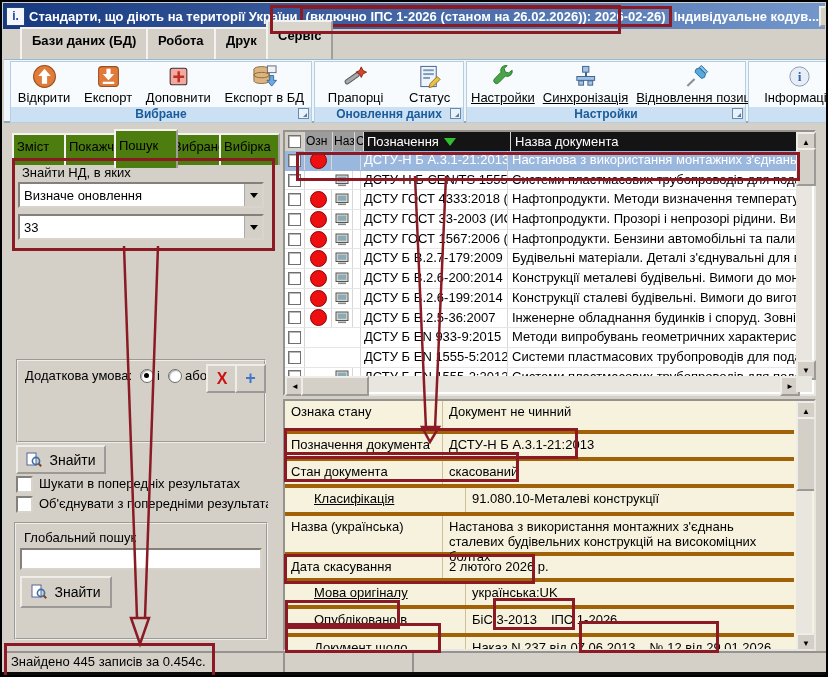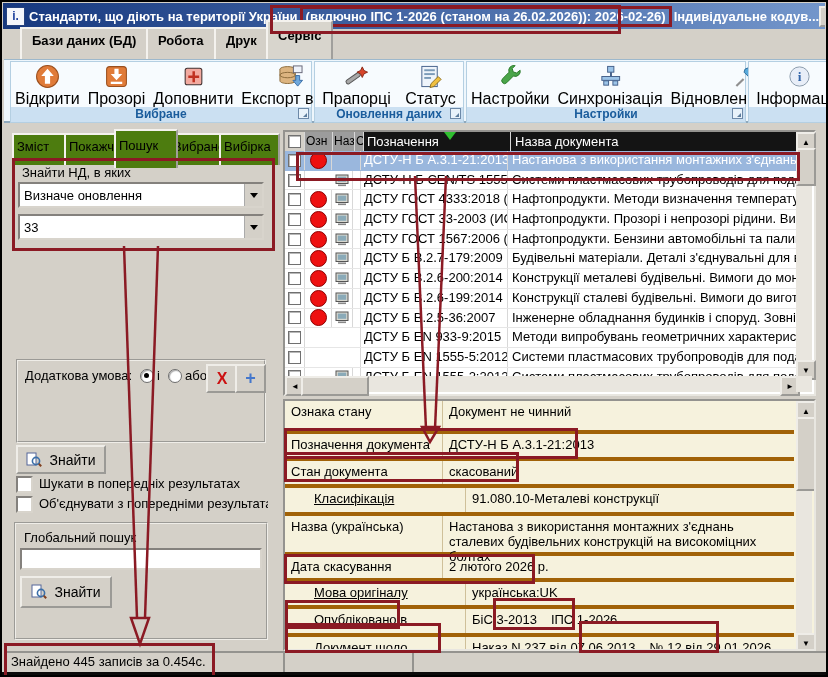--- a/index.html
+++ b/index.html
@@ -20,21 +20,21 @@
   #tabstrip{left:2px;top:27px;width:822px;height:30px;background:#d4d0c8;}
   .mtab{position:absolute;bottom:0;height:26px;background:#d4d0c8;border:2px outset #f4f2ee;border-bottom:none;
         font-weight:bold;padding:4px 10px 0;white-space:nowrap;}
   .mtab.active{height:31px;background:#d8d5cd;z-index:3;padding-top:6px;}
   
   #ribbon{left:2px;top:57px;width:822px;height:64px;background:#eef6fc;border-top:1px solid #9db8cc;border-bottom:2px solid #8ea8bc;}
   .rgroup{position:absolute;top:1px;height:60px;background:#f7fbfe;border:1px solid #b4cfe2;}
   .rbuttons{display:flex;justify-content:space-around;align-items:flex-start;height:44px;padding-top:1px;}
   .rbtn{display:flex;flex-direction:column;align-items:center;gap:1px;padding:1px 4px;white-space:nowrap;}
   .rbtn svg{width:25px;height:25px;}
-  .rlabel{font-size:16px;}
+  .rlabel{font-size:13px;}
   .rcaption{position:absolute;left:0;right:0;bottom:0;height:15px;background:#cbe0f2;color:#1a5c9c;
             font-weight:bold;font-size:12px;text-align:center;line-height:15px;}
   .launcher{position:absolute;right:2px;bottom:3px;width:9px;height:9px;border:1px solid #6d89a8;background:#e8f2fa;}
   .launcher:after{content:"";position:absolute;right:1px;bottom:1px;border-left:4px solid transparent;border-bottom:4px solid #5d7d9d;}
   
   .stab{position:absolute;top:131px;height:26px;background:#4d7c0f;border:2px outset #f4f2ee;border-bottom:none;
         padding:4px 3px 0;overflow:hidden;white-space:nowrap;font-size:13px;}
   .stab.active{top:127px;height:30px;z-index:3;padding-top:7px;}
   .group-label{font-size:13px;}
   .combo{position:absolute;height:22px;background:#fff;border:2px inset #d8d4cc;display:flex;align-items:center;}
@@ -54,21 +54,21 @@
   .thead,.trow{display:flex;white-space:nowrap;}
   .thead{height:19px;line-height:19px;}
   .trow{height:18.7px;line-height:18.7px;border-bottom:1px solid #e6e6e6;}
   .c-check{width:19px;flex:0 0 auto;display:flex;align-items:center;justify-content:center;border-right:1px solid #d8d8d8;}
   .c-flag{width:26px;flex:0 0 auto;display:flex;align-items:center;justify-content:center;border-right:1px solid #d8d8d8;}
   .c-pc{width:20px;flex:0 0 auto;display:flex;align-items:center;justify-content:center;border-right:1px solid #d8d8d8;}
   .c-extra{width:7px;flex:0 0 auto;overflow:hidden;border-right:1px solid #d8d8d8;}
   .c-code{width:143px;flex:0 0 auto;overflow:hidden;padding-left:3px;border-right:1px solid #d8d8d8;}
   .c-name{flex:1;overflow:hidden;padding-left:4px;}
   .thead .hgray{background:#9c9c9c;color:#000;font-size:12px;justify-content:flex-start;padding-left:1px;overflow:hidden;display:flex;align-items:center;}
-  .thead .hdark{background:#141414;color:#fff;display:flex;align-items:flex-start;gap:5px;}
+  .thead .hdark{background:#141414;color:#fff;display:flex;align-items:center;gap:5px;}
   .thead .c-check{background:#d4d0c8;}
   .rowcb{width:11px;height:11px;background:#fff;border:1px solid #707070;box-shadow:inset 1px 1px 0 #b8b8b8;}
   .redball{width:15px;height:15px;border-radius:50%;background:#ee1010;border:1px solid #8c0000;}
   .trow.sel{background:#9ab7dd;color:#fff;border-bottom-color:#9ab7dd;}
   .sort-tri{width:0;height:0;border-left:6px solid transparent;border-right:6px solid transparent;border-top:8px solid #2fbf2f;}
   
   .sb-btn{position:absolute;background:#d4d0c8;border:2px outset #efede8;display:flex;align-items:center;justify-content:center;font-size:8px;color:#000;}
   .sb-track{position:absolute;background:#e9e6df;}
   .sb-thumb{position:absolute;background:#d4d0c8;border:2px outset #efede8;}
   
@@ -117,21 +117,21 @@
               <path d="M12 4.5 L18 11.5 H14.5 V19 H9.5 V11.5 H6 Z" fill="#fff"></path>
             </svg>
           <span class="rlabel">Відкрити</span>
         </div>
         <div class="rbtn">
           <svg viewBox="0 0 24 24">
               <rect x="2.5" y="2.5" width="19" height="19" rx="3" fill="#e07b39" stroke="#9a4f1e"></rect>
               <path d="M12 15.5 L6.5 9.5 H10 V4.5 H14 V9.5 H17.5 Z" fill="#fff"></path>
               <rect x="6.5" y="17" width="11" height="2.2" fill="#fff"></rect>
             </svg>
-          <span class="rlabel">Прозорі</span>
+          <span class="rlabel">Експорт</span>
         </div>
         <div class="rbtn">
           <svg viewBox="0 0 24 24">
               <rect x="4" y="4" width="16" height="16" rx="2" fill="#f2aaa0" stroke="#403030"></rect>
               <path d="M11 7 h2.4 v4 h4 v2.4 h-4 v4 H11 v-4 H7 V11 h4 Z" fill="#c03020"></path>
             </svg>
           <span class="rlabel">Доповнити</span>
         </div>
         <div class="rbtn">
           <svg viewBox="0 0 26 26">
@@ -165,21 +165,21 @@
               <rect x="6.5" y="13.5" width="7" height="2" fill="#7a9ab8"></rect>
               <path d="M13.5 20.5 l7.5-7.5 3 3 -7.5 7.5 -4 1 Z" fill="#f0c040" stroke="#907020"></path>
             </svg>
           <span class="rlabel">Статус</span>
         </div>
       </div>
       <div class="rcaption">Оновлення даних</div>
       <div class="launcher"></div>
     </div>
 
-    <div class="rgroup" style="left:462px;width:278px;">
+    <div class="rgroup" style="left:462px;width:278px;text-decoration:underline;">
       <div class="rbuttons">
         <div class="rbtn">
           <svg viewBox="0 0 26 26">
               <path d="M23 6.5 a5.2 5.2 0 0 1 -7 6 L9 19.5 a2.6 2.6 0 0 1 -4.2 -4.2 L11.5 8.5 a5.2 5.2 0 0 1 6.3 -6.8 l-3 3 1 3.6 3.6 1 Z" fill="#4aa54a" stroke="#2a7a2a"></path>
             </svg>
           <span class="rlabel">Настройки</span>
         </div>
         <div class="rbtn">
           <svg viewBox="0 0 26 26">
               <rect x="10" y="2.5" width="6.5" height="6" fill="#9cc4e8" stroke="#44608a"></rect>

